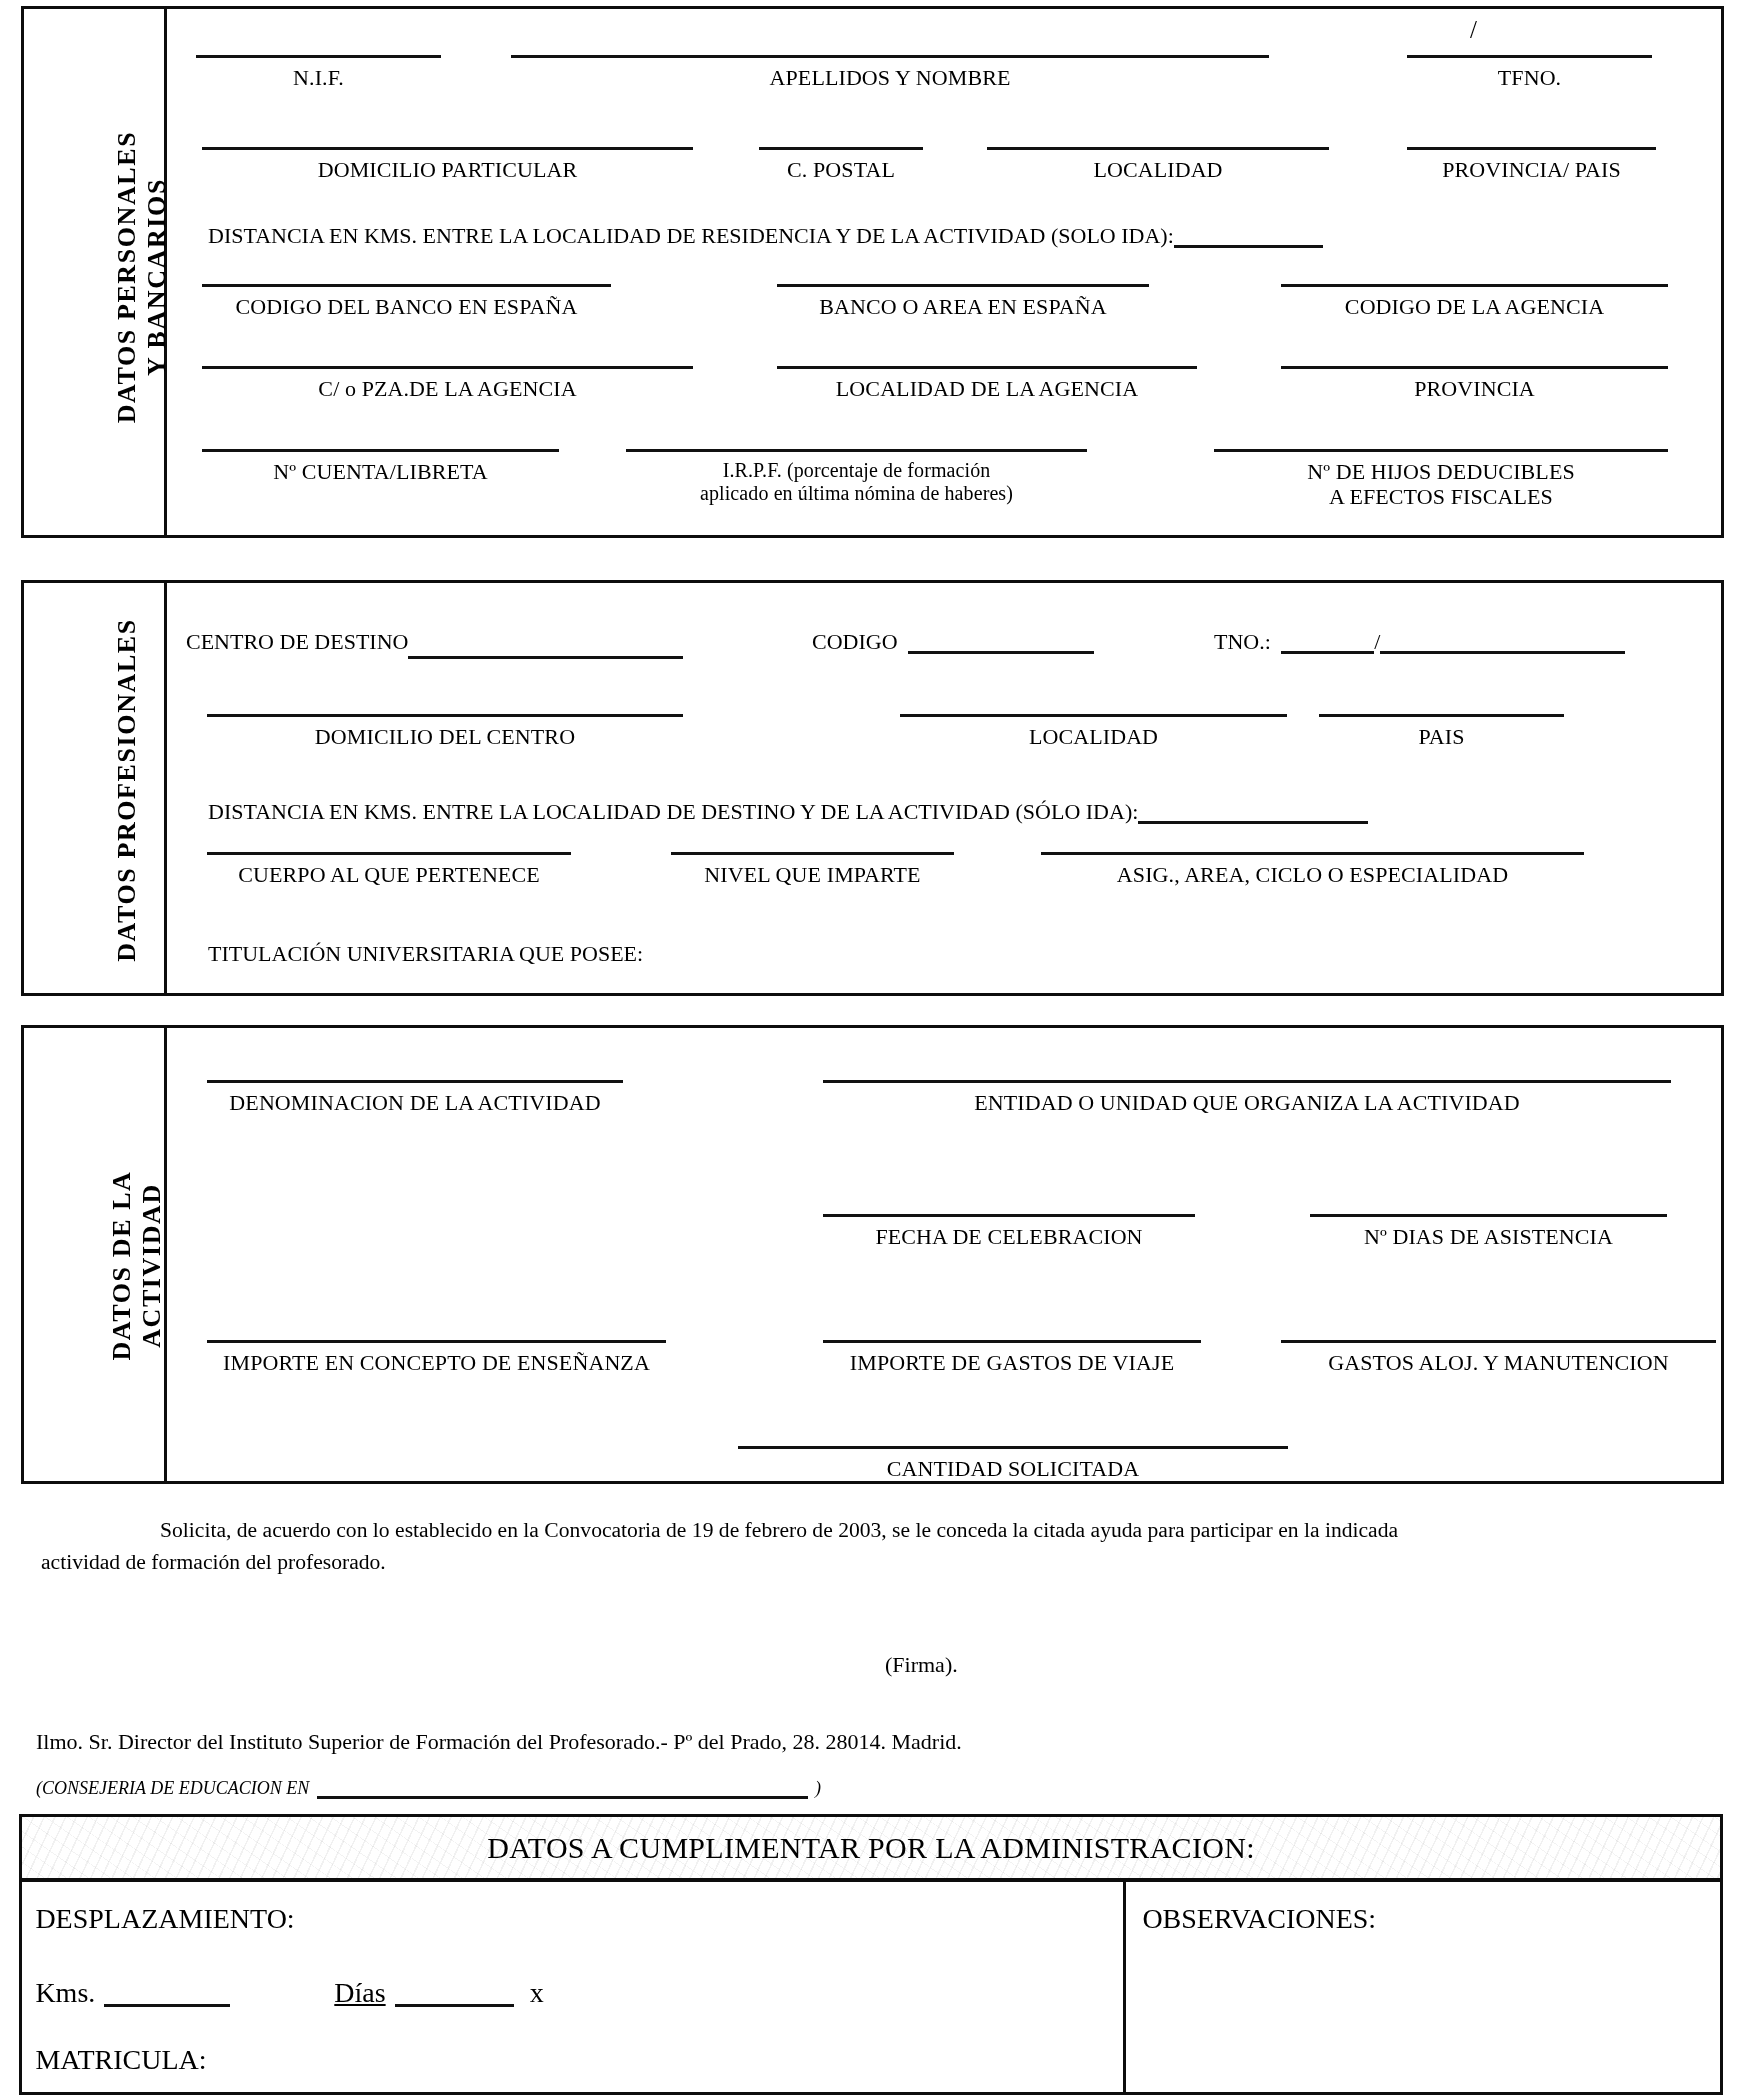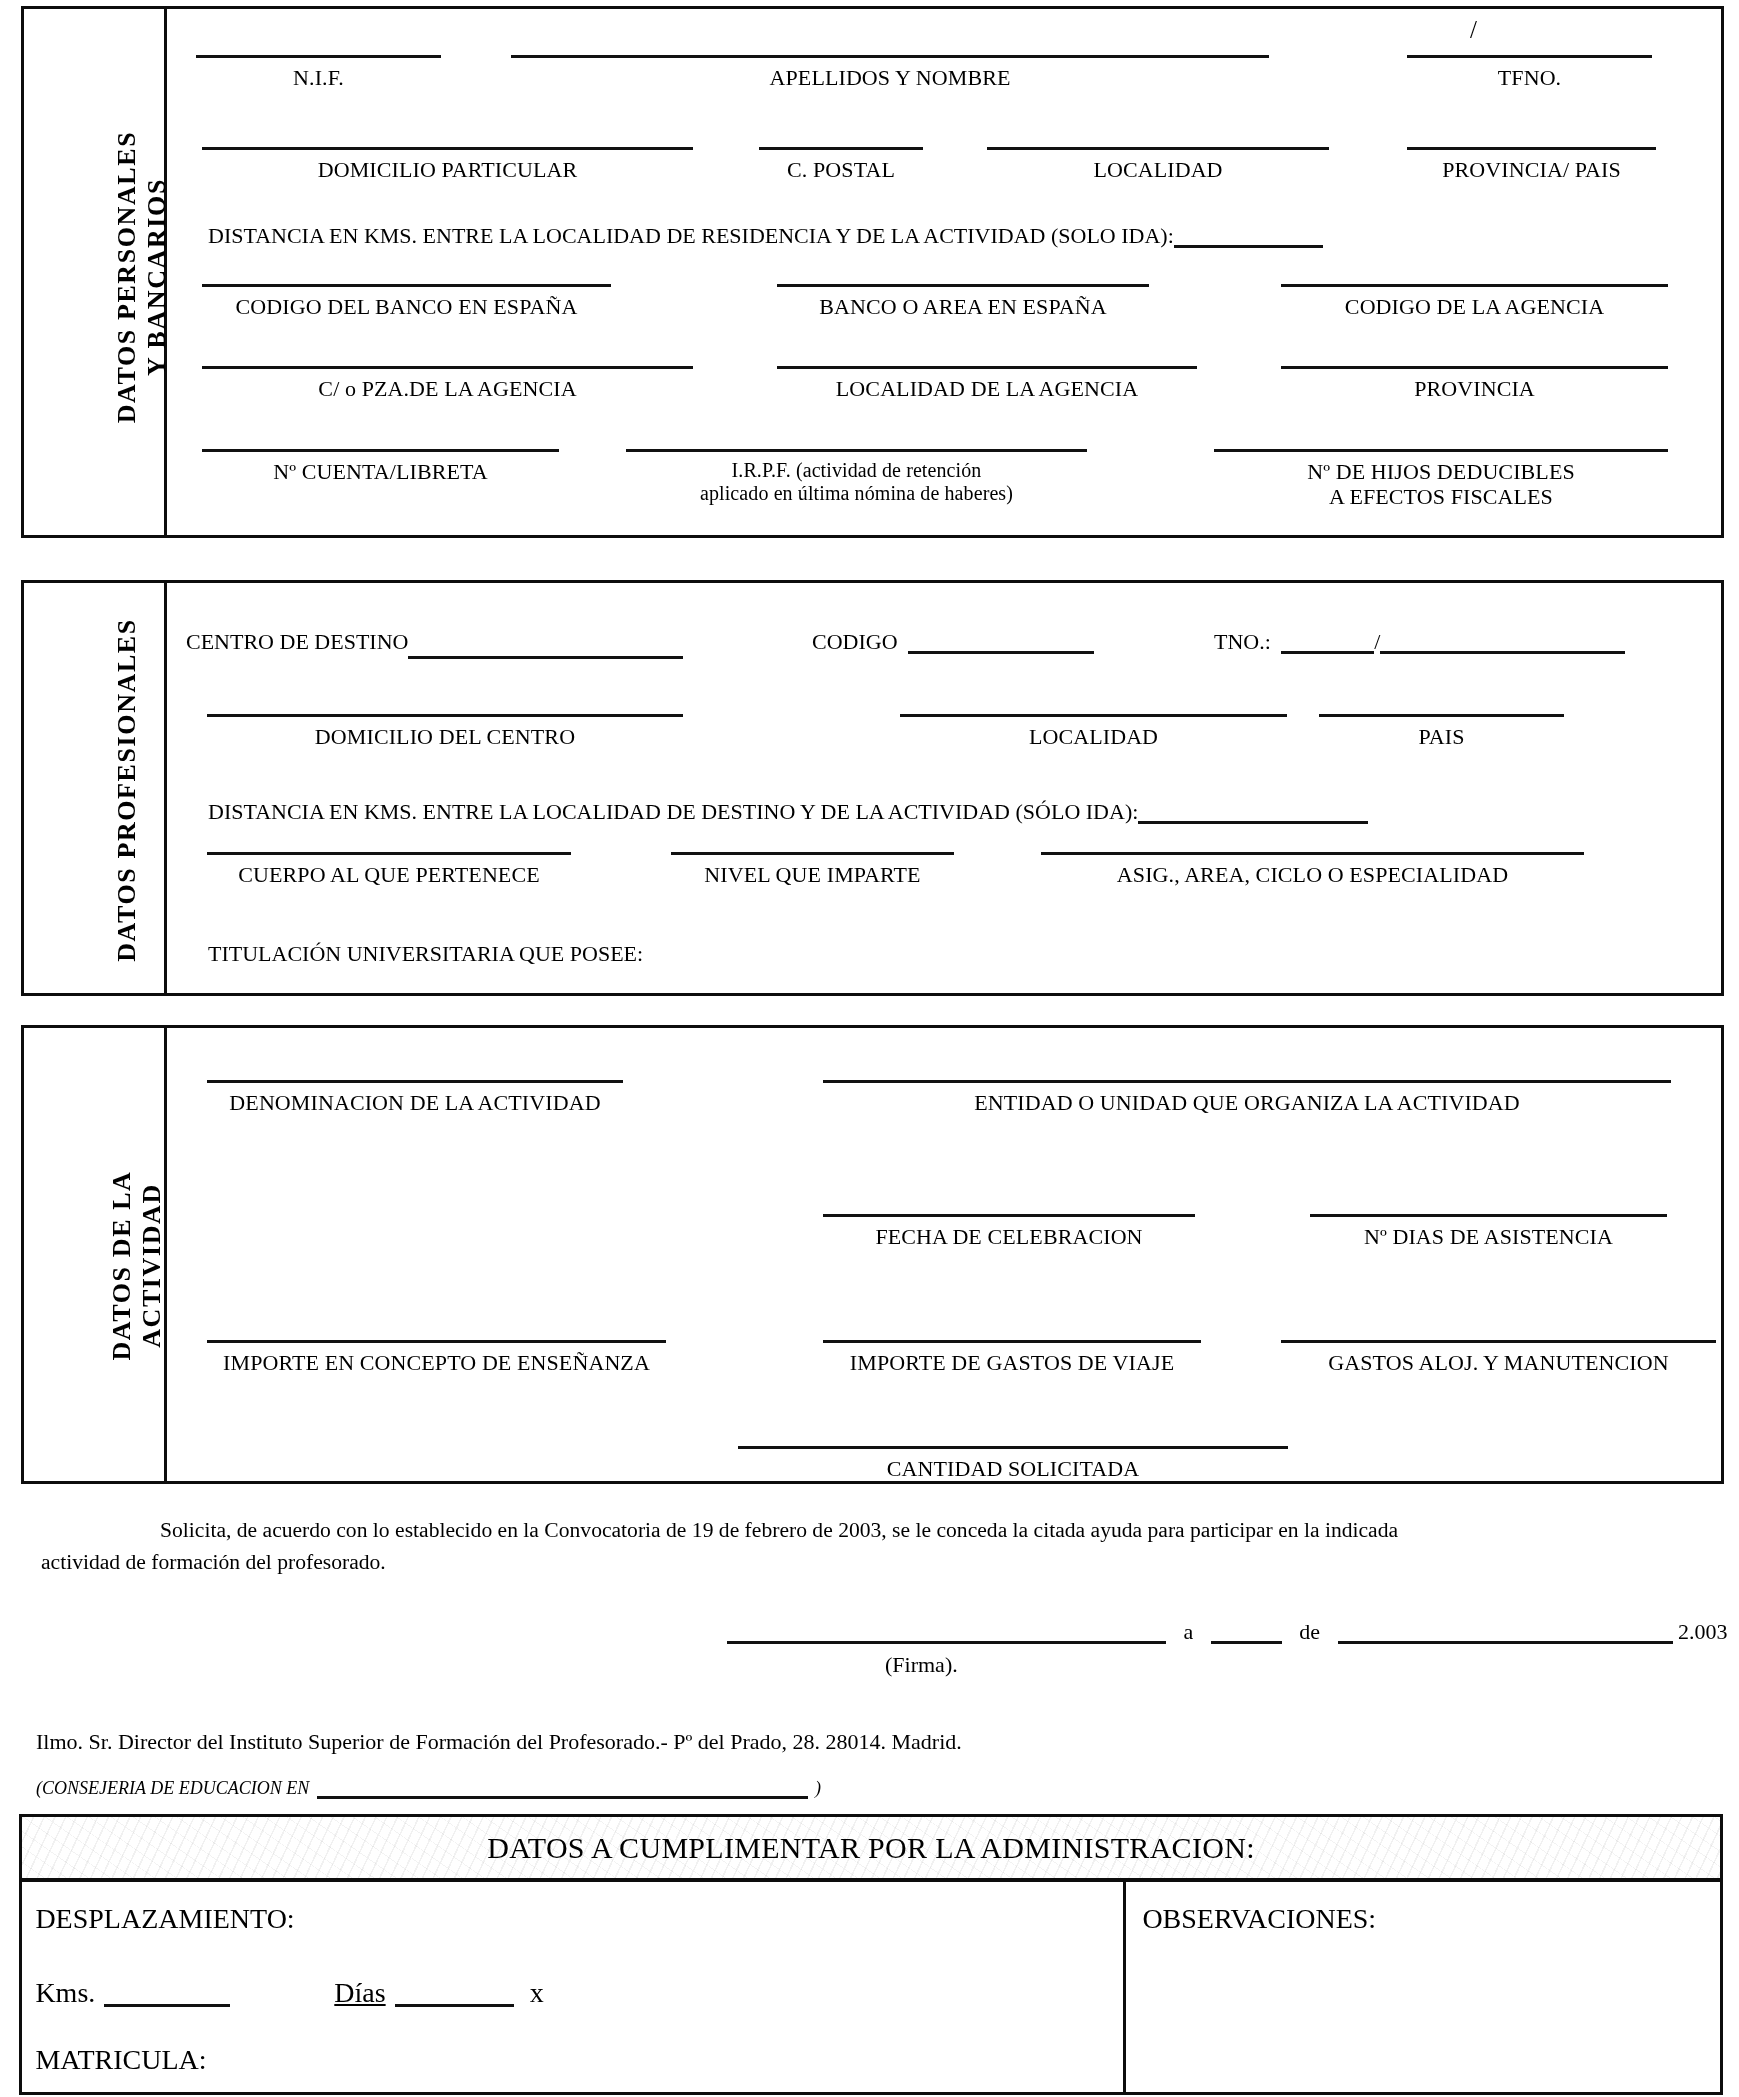--- a/index.html
+++ b/index.html
@@ -202,21 +202,21 @@
       <div class="rule"></div>
       <div class="cap">PROVINCIA</div>
     </div>
 
     <div class="field" style="left:178px; top:440px; width:357px;">
       <div class="rule"></div>
       <div class="cap">Nº  CUENTA/LIBRETA</div>
     </div>
     <div class="field" style="left:602px; top:440px; width:461px;">
       <div class="rule"></div>
-      <div class="cap small">I.R.P.F. (actividad de retención</div>
+      <div class="cap small">I.R.P.F. (porcentaje de formación</div>
       <div class="cap small" style="padding-top:0;">aplicado en última nómina de haberes)</div>
     </div>
     <div class="field" style="left:1190px; top:440px; width:454px;">
       <div class="rule"></div>
       <div class="cap">Nº DE HIJOS DEDUCIBLES</div>
       <div class="cap" style="padding-top:0;">A EFECTOS FISCALES</div>
     </div>
   </div>
 
   <div class="section" style="left:21px; top:580px; width:1703px; height:416px;">
@@ -306,28 +306,20 @@
 
     <div class="field" style="left:714px; top:418px; width:550px;">
       <div class="rule"></div>
       <div class="cap">CANTIDAD SOLICITADA</div>
     </div>
   </div>
 
   <div class="txt" style="left:63px; top:1518px; text-indent:97px; font-size:21.6px;">Solicita, de acuerdo con lo establecido en la Convocatoria de 19 de febrero de 2003, se le conceda la citada ayuda para participar en la indicada</div>
   <div class="txt" style="left:41px; top:1550px; font-size:21.6px;">actividad de formación del profesorado.</div>
 
-  <div class="txt" style="left:727px; top:1619px; font-size:22px;">
-    <span class="blank" style="width:439px;"></span>
-    <span style="margin:0 12px;">a</span>
-    <span class="blank" style="width:71px;"></span>
-    <span style="margin:0 12px;">de</span>
-    <span class="blank" style="width:335px;"></span>
-    <span>2.003</span>
-  </div>
   <div class="txt" style="left:885px; top:1652px; font-size:22px;">(Firma).</div>
 
   <div class="txt" style="left:36px; top:1729px; font-size:22px;">Ilmo. Sr. Director del Instituto Superior de Formación del Profesorado.- Pº del Prado, 28. 28014. Madrid.</div>
 
   <div class="txt" style="left:36px; top:1778px; font-size:18px;font-style:italic;">
     <span>(CONSEJERIA DE EDUCACION EN</span><span class="blank" style="width:491px; margin:0 7.4px;"></span><span>)</span>
   </div>
 
   <div id="admin-box" style="left:19px; top:1814px; width:1704px; height:281px;">
 

